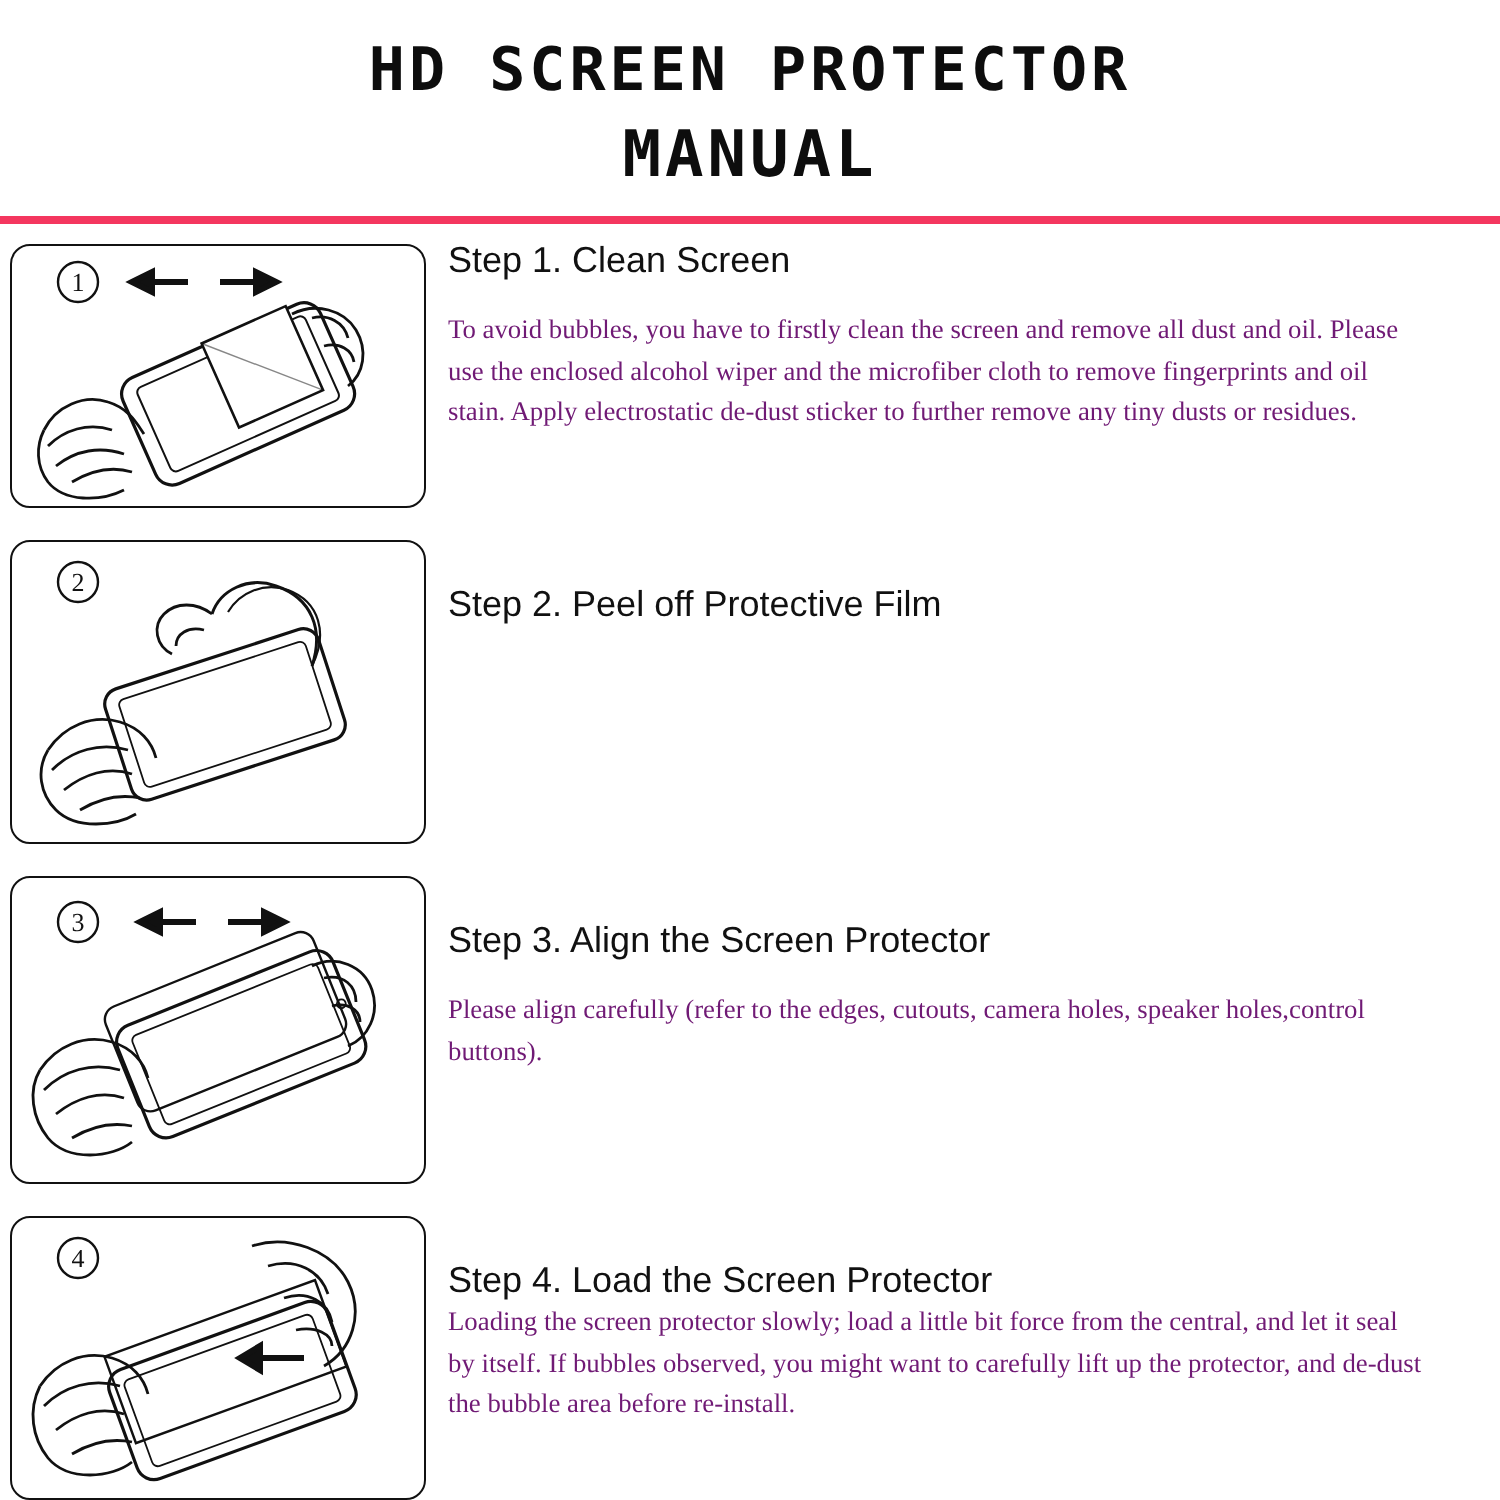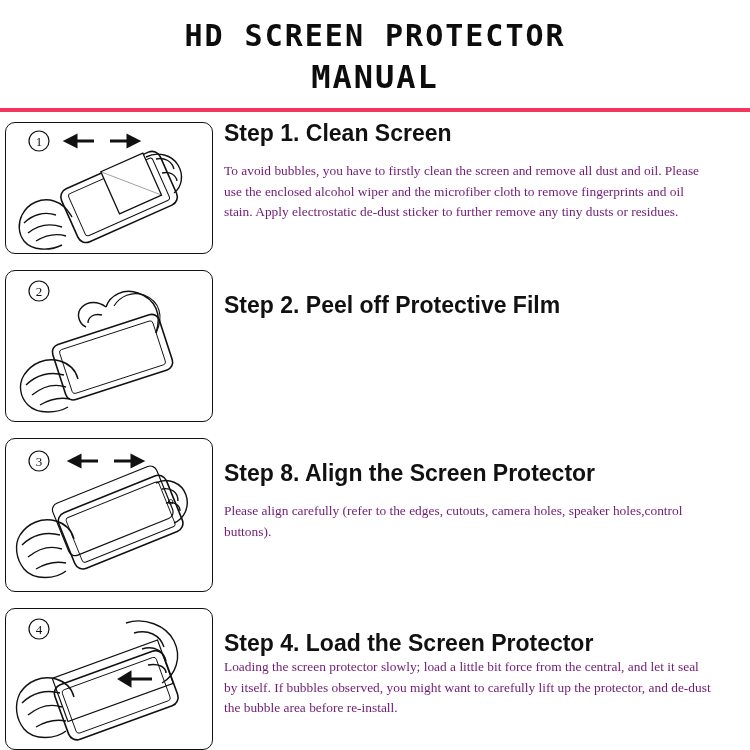--- a/index.html
+++ b/index.html
@@ -74,22 +74,22 @@
     display: block;
   }
   .step-body {
     flex: 1 1 auto;
     padding-left: 10px;
     padding-right: 36px;
     box-sizing: border-box;
   }
   .step-title {
     font-family: "Liberation Sans", sans-serif;
-    font-weight: bold;
-    font-size: 23px;
+    font-weight: normal;
+    font-size: 18px;
     color: #111;
     margin: 0;
     line-height: 1.2;
   }
   .step-text {
     font-family: "Liberation Serif", serif;
     font-size: 13.4px;
     line-height: 1.5;
     color: #701a75;
     margin: 0;
@@ -250,21 +250,21 @@
 
             <g fill="none" stroke="#111" stroke-width="1.4">
               <path d="M150 44 C162 38 176 44 180 56 C184 68 178 80 168 84"></path>
               <path d="M156 50 C166 48 172 54 172 62"></path>
               <path d="M160 64 C168 62 174 66 174 72"></path>
             </g>
           </svg>
         </div>
       </div>
       <div class="step-body">
-        <h3 class="step-title">Step 8. Align the Screen Protector</h3>
+        <h3 class="step-title">Step 3. Align the Screen Protector</h3>
         <p class="step-text">Please align carefully (refer to the edges, cutouts, camera holes, speaker holes,control buttons).</p>
       </div>
     </div>
 
     <div class="step step4">
       <div class="step-figure">
         <div class="fig-box">
           <svg width="208" height="140" viewBox="0 0 208 140">
             <circle cx="33" cy="20" r="10" fill="none" stroke="#111" stroke-width="1.2"></circle>
             <text class="num-text" x="33" y="24.5" text-anchor="middle">4</text>

